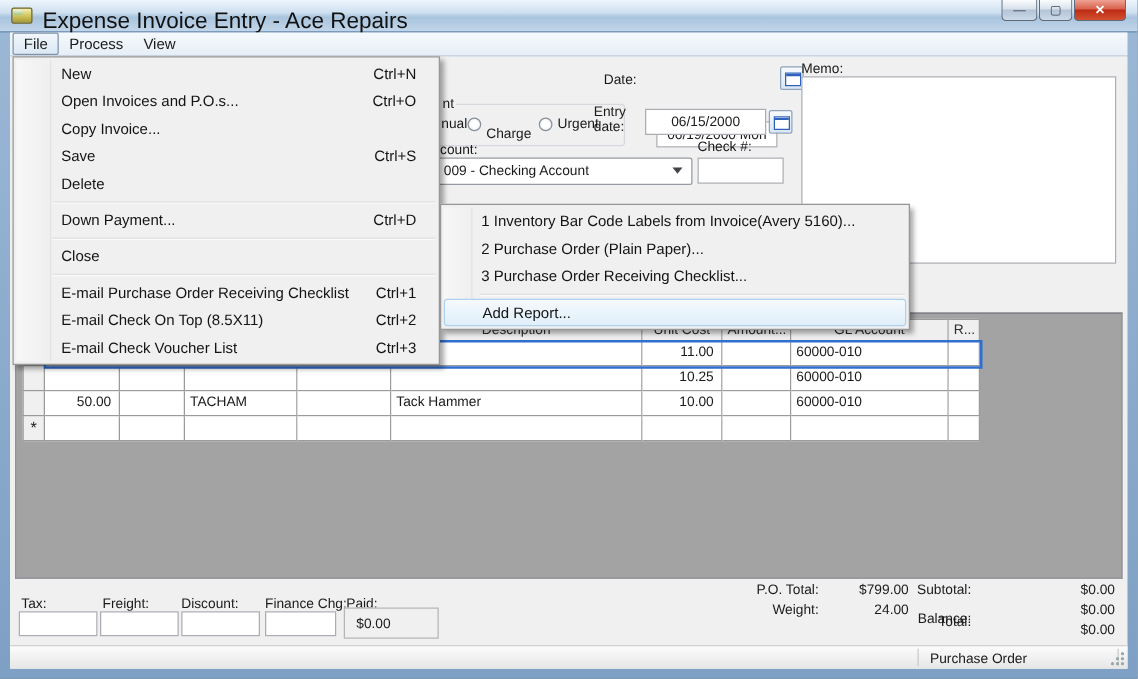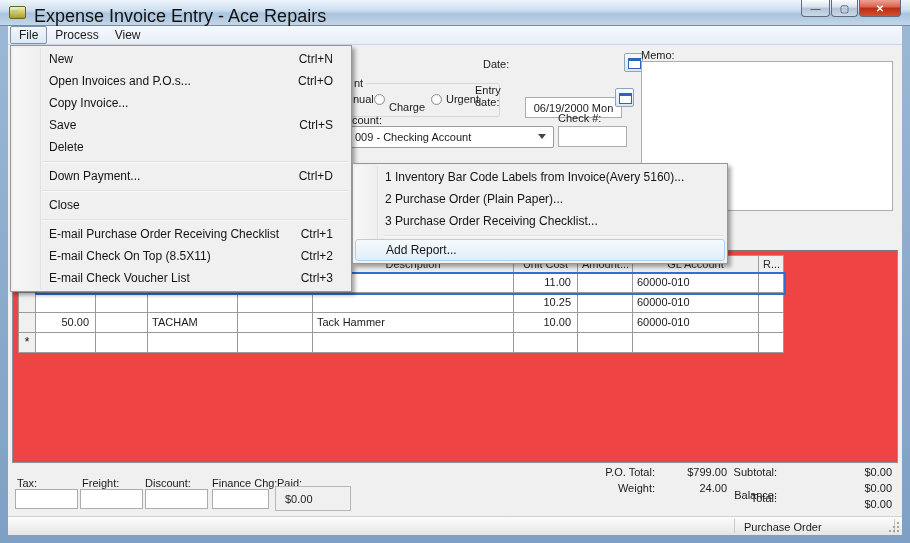--- a/index.html
+++ b/index.html
@@ -49,21 +49,21 @@
   .groupbox { position:absolute; left:332px; top:83px; width:168px; height:34px;
     border:1px solid #d5d9dd; border-radius:3px; }
   .radio { position:absolute; width:11px; height:11px; border:1px solid #8a9097; border-radius:50%;
     background:radial-gradient(#ffffff 40%, #dde9f0); }
   .combo { position:absolute; left:338px; top:126px; width:216px; height:22px; background:#fff;
     border:1px solid #969ba1; border-radius:2px; padding:4px 0 0 16px; }
   .combo-arrow { position:absolute; right:7px; top:7px; width:0; height:0;
     border-left:4px solid transparent; border-right:4px solid transparent; border-top:5px solid #41454b; }
 
   
-  .grid-area { position:absolute; left:4px; top:205px; width:886px; height:213px; background:#ef4444;
+  .grid-area { position:absolute; left:4px; top:205px; width:886px; height:213px; background:#a3a3a3;
     border:1px solid #8f9297; border-top-color:#767b80; }
   .grow { position:absolute; left:5px; width:766px; height:20px; }
   .gcell { position:absolute; top:0; height:20px; border-right:1px solid #9b9b9b; border-bottom:1px solid #9b9b9b;
     padding:3px 4px 0 4px; overflow:hidden; white-space:nowrap; background:#fff; }
   .ghead .gcell { background:#efefef; border-top:1px solid #9b9b9b; height:18px; text-align:center;
     padding-top:2px; color:#2c2c2c; border-left:none; }
   .gcell.gsel { background:#f0f0f0; border-left:1px solid #9b9b9b; }
   .num { text-align:right; padding-right:6px; }
   .c-sel{left:0;width:18px}.c-qty{left:18px;width:60px}.c-c2{left:78px;width:52px}
   .c-code{left:130px;width:90px}.c-c4{left:220px;width:75px}.c-desc{left:295px;width:201px}
@@ -146,20 +146,21 @@
     <div class="groupbox" style="left:324px; top:38px;"></div>
     <div class="lbl" style="left:344px; top:32px; background:#f0f0f0; padding:0 2px;">nt</div>
     <div class="lbl" style="left:345px; top:48px;">nual</div>
     <div class="radio" style="left:366px; top:49px;"></div>
     <div class="lbl" style="left:381px; top:56px;text-align:right;">Charge</div>
     <div class="radio" style="left:423px; top:49px;"></div>
     <div class="lbl" style="left:438px; top:48px;">Urgent</div>
 
     <div class="lbl" style="left:467px; top:39px;">Entry</div>
     <div class="lbl" style="left:467px; top:51px;">date:</div>
+    <div class="field date-field" style="left:508px; top:42px;">06/15/2000</div>
     <div class="cal-btn" style="left:607px; top:43px;"></div>
 
     <div class="lbl" style="left:344px; top:69px;">count:</div>
     <div class="combo" style="left:330px; top:81px;">
       <span>009 - Checking Account</span>
       <span class="combo-arrow"></span>
     </div>
 
     <div class="lbl" style="left:550px; top:67px;">Check #:</div>
     <div class="field" style="left:550px; top:81px; width:69px; height:21px;"></div>

